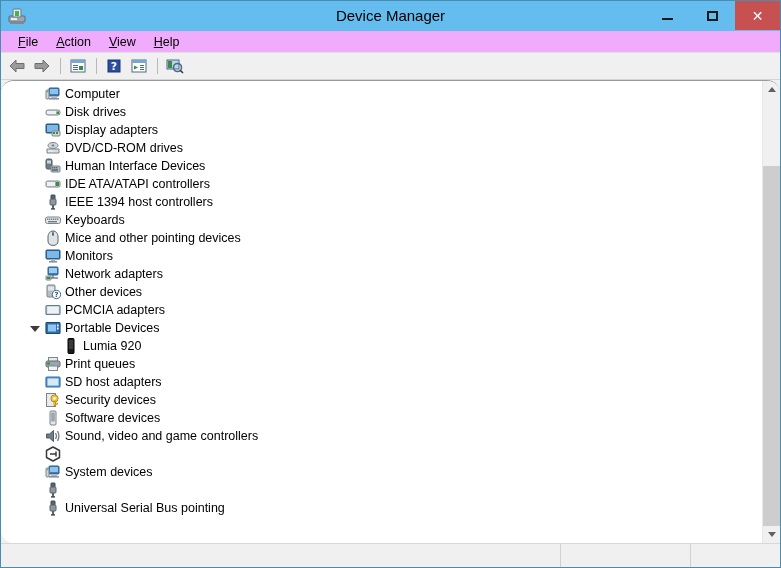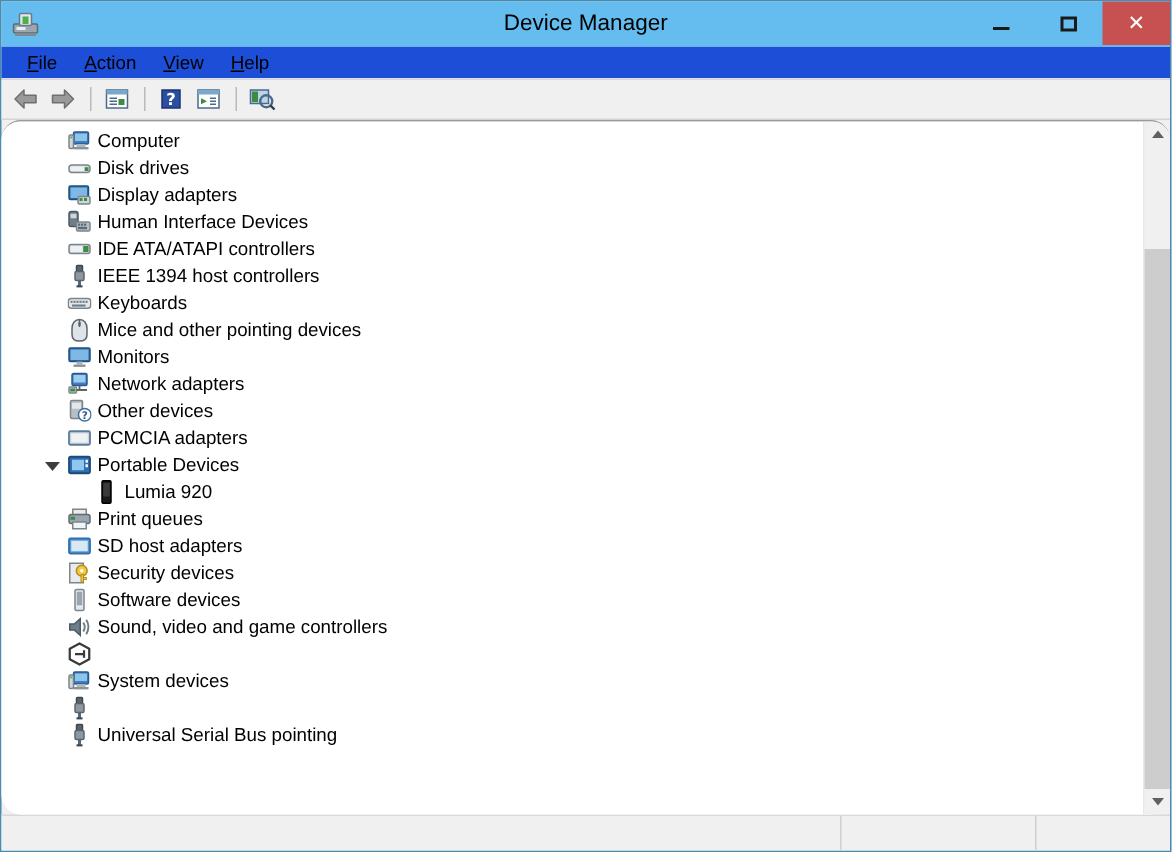--- a/index.html
+++ b/index.html
@@ -81,21 +81,21 @@
     color: #ffffff;
     font-size: 14px;
     line-height: 14px;
     font-family: "DejaVu Sans", sans-serif;
     font-weight: bold;
   }
 
   
   #menubar {
     height: 21px;
-    background: #1d4ed8;
+    background: #f0abfc;
     border-bottom: 1px solid #e0e0e0;
     display: flex;
     align-items: center;
     padding-left: 8px;
     flex: 0 0 auto;
   }
   .menu-item {
     font-size: 12.5px;
     color: #000000;
     padding: 2px 9px 2px 9px;
@@ -392,20 +392,32 @@
             <div class="tw-collapsed"></div>
           </div>
           <span class="dev-icon"><svg width="16" height="16" viewBox="0 0 16 16">
               <rect x="1" y="2" width="13" height="9" rx="1" fill="#2f6fae" stroke="#1f4f7e"></rect>
               <rect x="2" y="3" width="11" height="7" fill="#7fb8e4"></rect>
               <rect x="7" y="9" width="8" height="5" rx="1" fill="#cfd6dc" stroke="#7c858c"></rect>
               <rect x="8" y="10" width="2" height="2" fill="#3d8b40"></rect>
               <rect x="11" y="10" width="2" height="2" fill="#3d8b40"></rect>
             </svg></span>
           <span class="row-label">Display adapters</span>
+        </div>
+        <div class="row">
+          <div class="twisty">
+            <div class="tw-collapsed"></div>
+          </div>
+          <span class="dev-icon"><svg width="16" height="16" viewBox="0 0 16 16">
+              <path d="M2 9 L14 9 L14 13 L2 13 Z" fill="#d8dde1" stroke="#7c858c"></path>
+              <ellipse cx="8" cy="5.5" rx="5" ry="3" fill="#cfd8de" stroke="#7c858c"></ellipse>
+              <ellipse cx="8" cy="5.5" rx="1.4" ry="0.9" fill="#6b7b86"></ellipse>
+              <rect x="3" y="10.5" width="5" height="1.2" fill="#eef1f3"></rect>
+            </svg></span>
+          <span class="row-label">DVD/CD-ROM drives</span>
         </div>
         <div class="row">
           <div class="twisty">
             <div class="tw-collapsed"></div>
           </div>
           <span class="dev-icon"><svg width="16" height="16" viewBox="0 0 16 16">
               <rect x="1" y="1" width="6" height="10" rx="1.5" fill="#6f7d88" stroke="#4c5a64"></rect>
               <rect x="2" y="2.5" width="4" height="3" fill="#cfd6dc"></rect>
               <rect x="6" y="8" width="9" height="6" rx="1" fill="#b6bfc6" stroke="#7c858c"></rect>
               <rect x="7" y="9" width="1.5" height="1.5" fill="#5c6a74"></rect>

